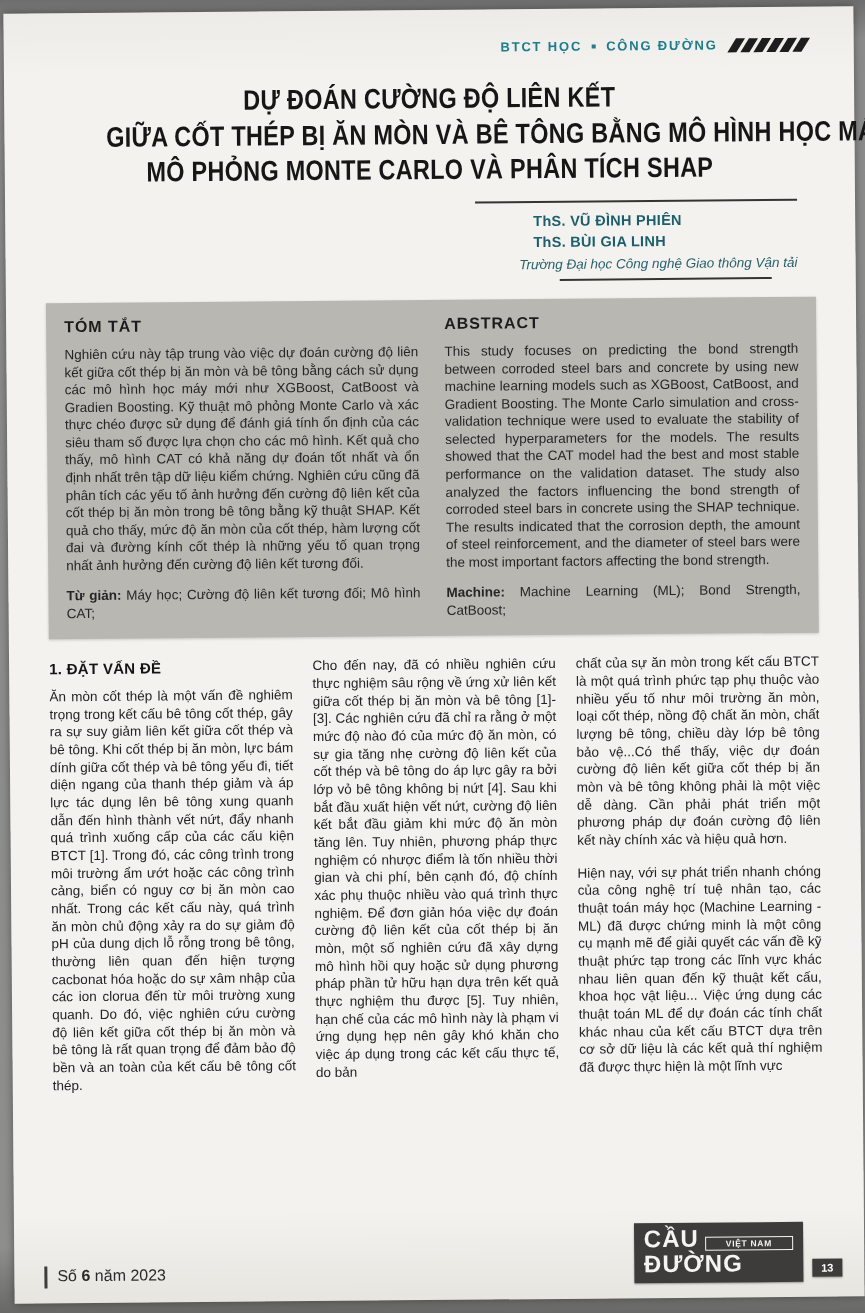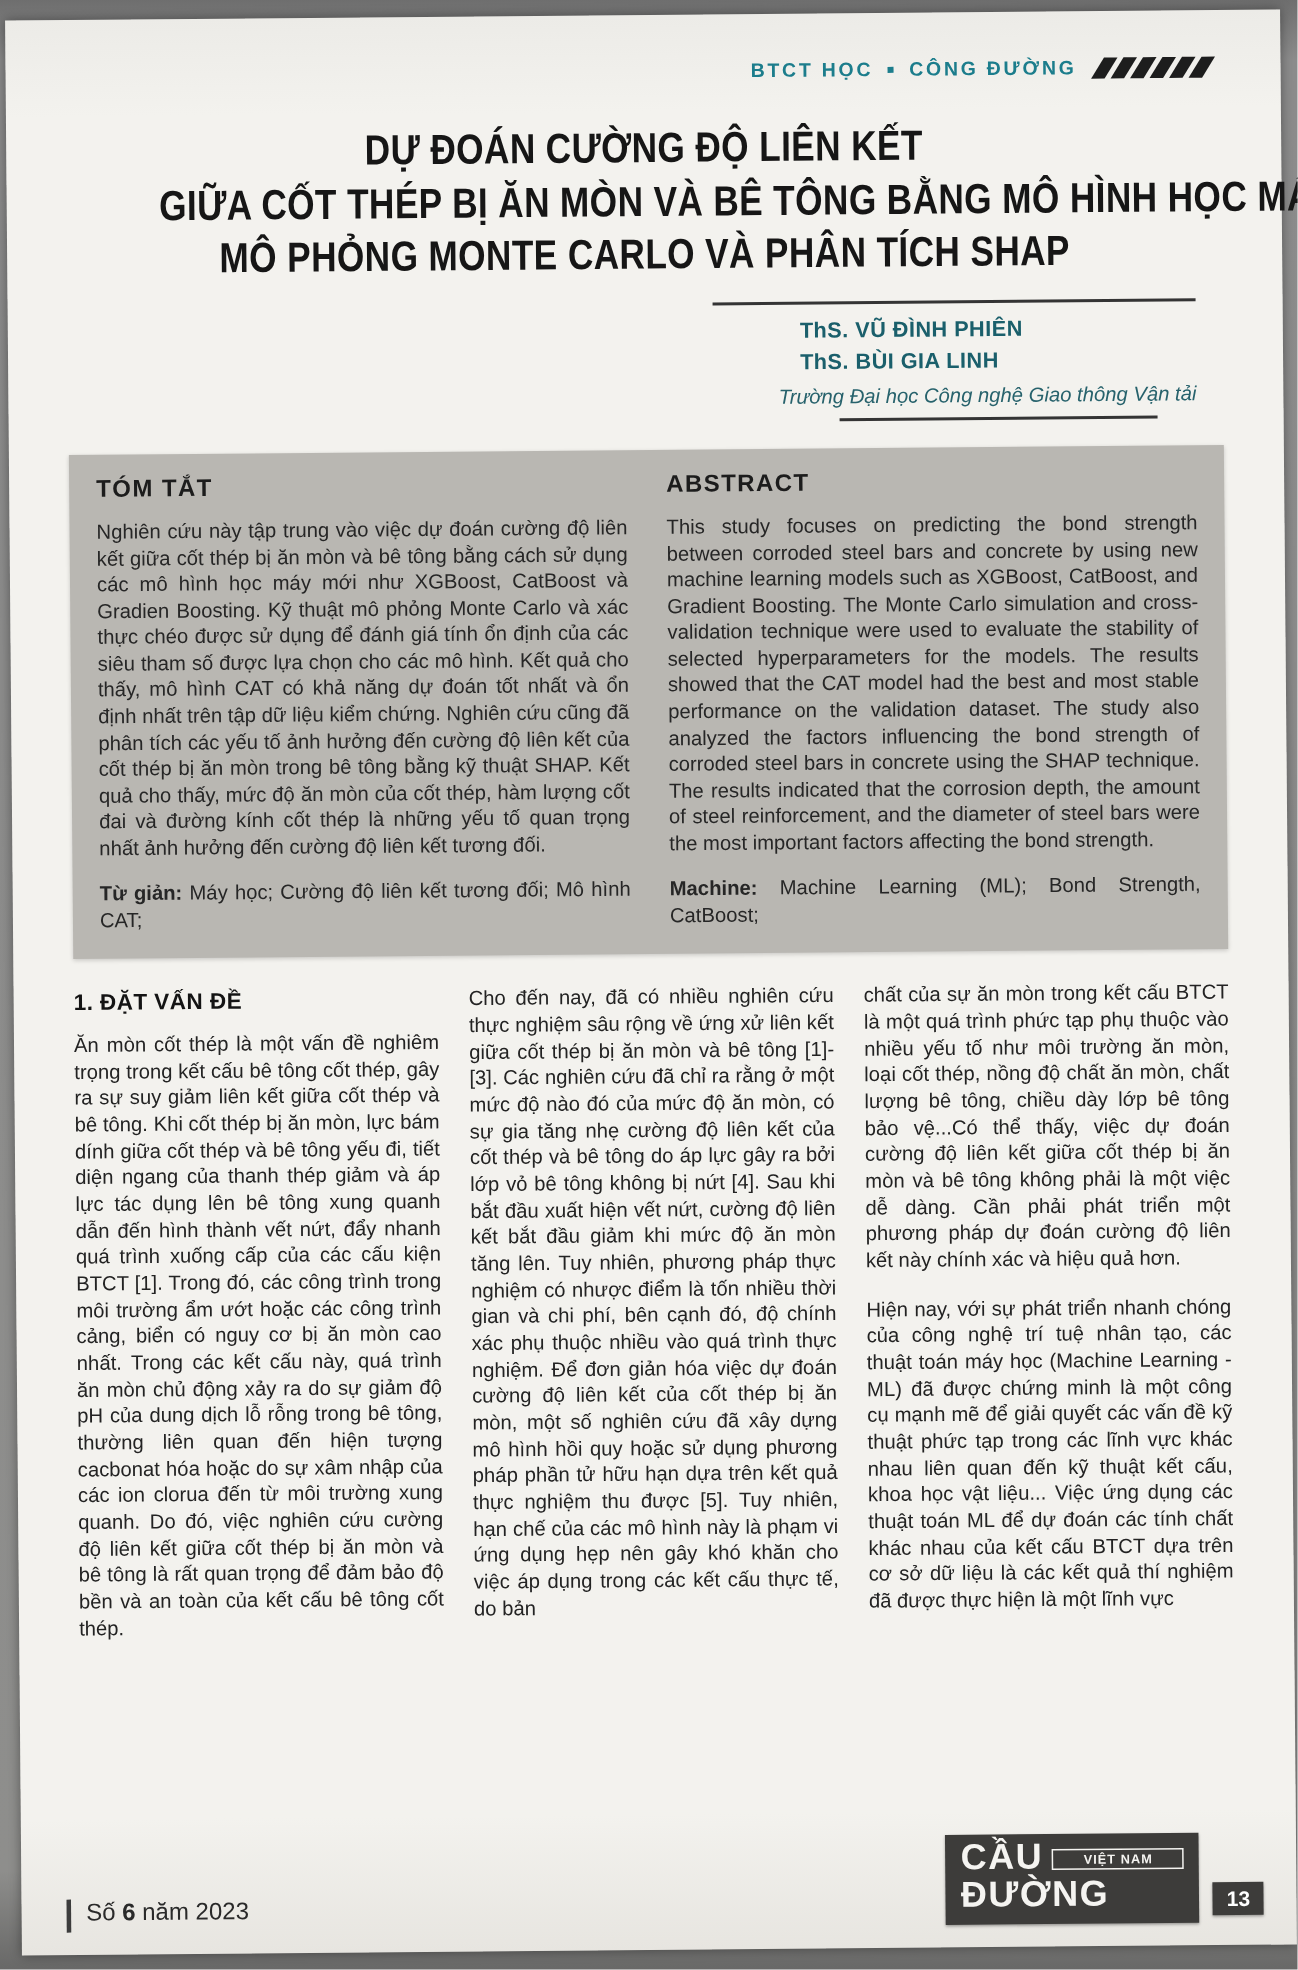--- a/index.html
+++ b/index.html
@@ -51,25 +51,25 @@
   .col { flex:1; min-width:0; font-size:13.5px; line-height:1.31; text-align:justify; color:#232323; }
   .sec-heading { font-size:15px; margin-bottom:9px; letter-spacing:.02em; color:#141414; }
   .col p + p { margin-top:15px; }
 
   
   .footer { position:absolute; left:30px; right:22px; bottom:15px; display:flex; justify-content:space-between; align-items:flex-end; }
   .issue { font-size:16px; color:#2a2a2a; border-left:3px solid #3c3c3c; padding:1px 0 3px 10px; line-height:1.15; }
   .issue b { font-weight:bold; }
   .logo-area { display:flex; align-items:flex-end; gap:9px; }
   .logo { background:var(--logo-bg,#3d3c3a); color:#f5f4f1; padding:5px 10px 7px 10px; box-shadow:0 1px 2px rgba(0,0,0,.35); }
-  .logo-top { display:flex; align-items:center; gap:6px; }
+  .logo-top { display:flex; align-items:flex-end; gap:6px; }
   .logo-cau { font-size:24px; font-weight:800; letter-spacing:1px; line-height:.95; }
   .logo-vn { font-size:8.5px; border:1px solid #f5f4f1; padding:1px 20px; letter-spacing:.08em; margin-top:2px; font-weight:bold; white-space:nowrap; }
   .logo-duong { font-size:24px; font-weight:800; letter-spacing:1px; line-height:1.05; }
-  .page-num { background:var(--logo-bg,#3d3c3a); color:#ffffff; font-weight:bold; font-size:14px; padding:3px 9px; margin-bottom:5px; box-shadow:0 1px 2px rgba(0,0,0,.35); }
+  .page-num { background:var(--logo-bg,#3d3c3a); color:#ffffff; font-weight:bold; font-size:11px; padding:3px 9px; margin-bottom:5px; box-shadow:0 1px 2px rgba(0,0,0,.35); }
 </style>
 </head>
 <body>
 
 <div class="page">
 
   <div class="kicker-row">
     <div class="kicker">
       <span>BTCT HỌC</span>
       <span class="kicker-sep"></span>

